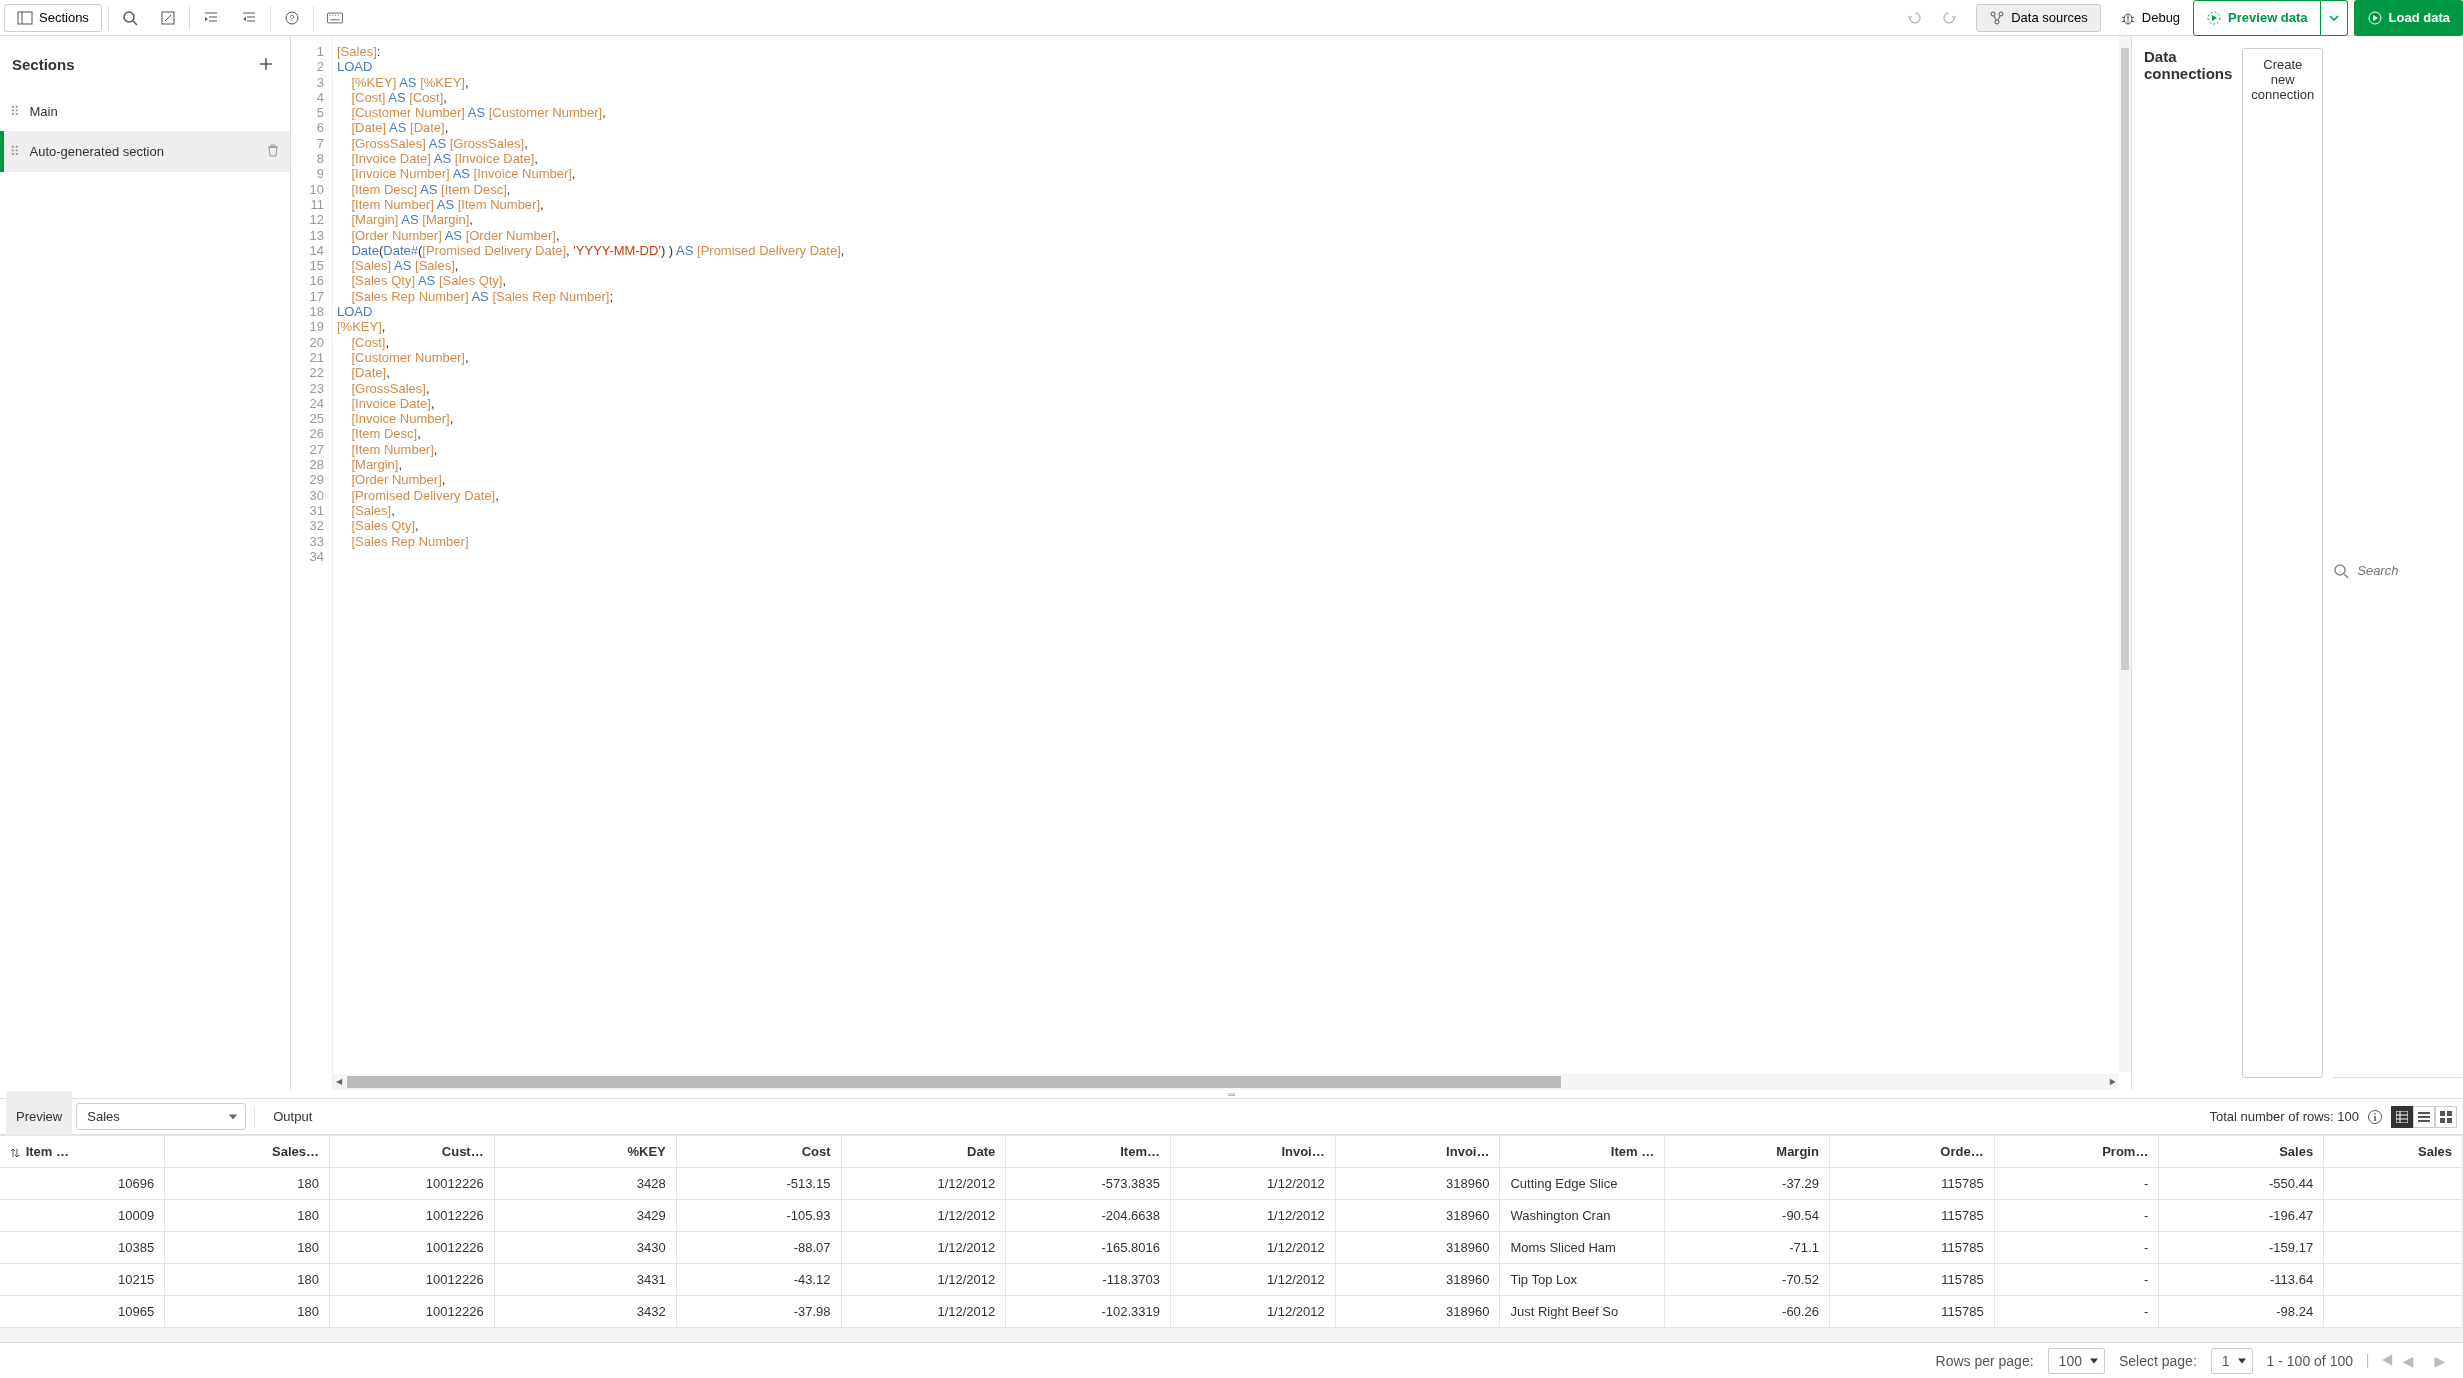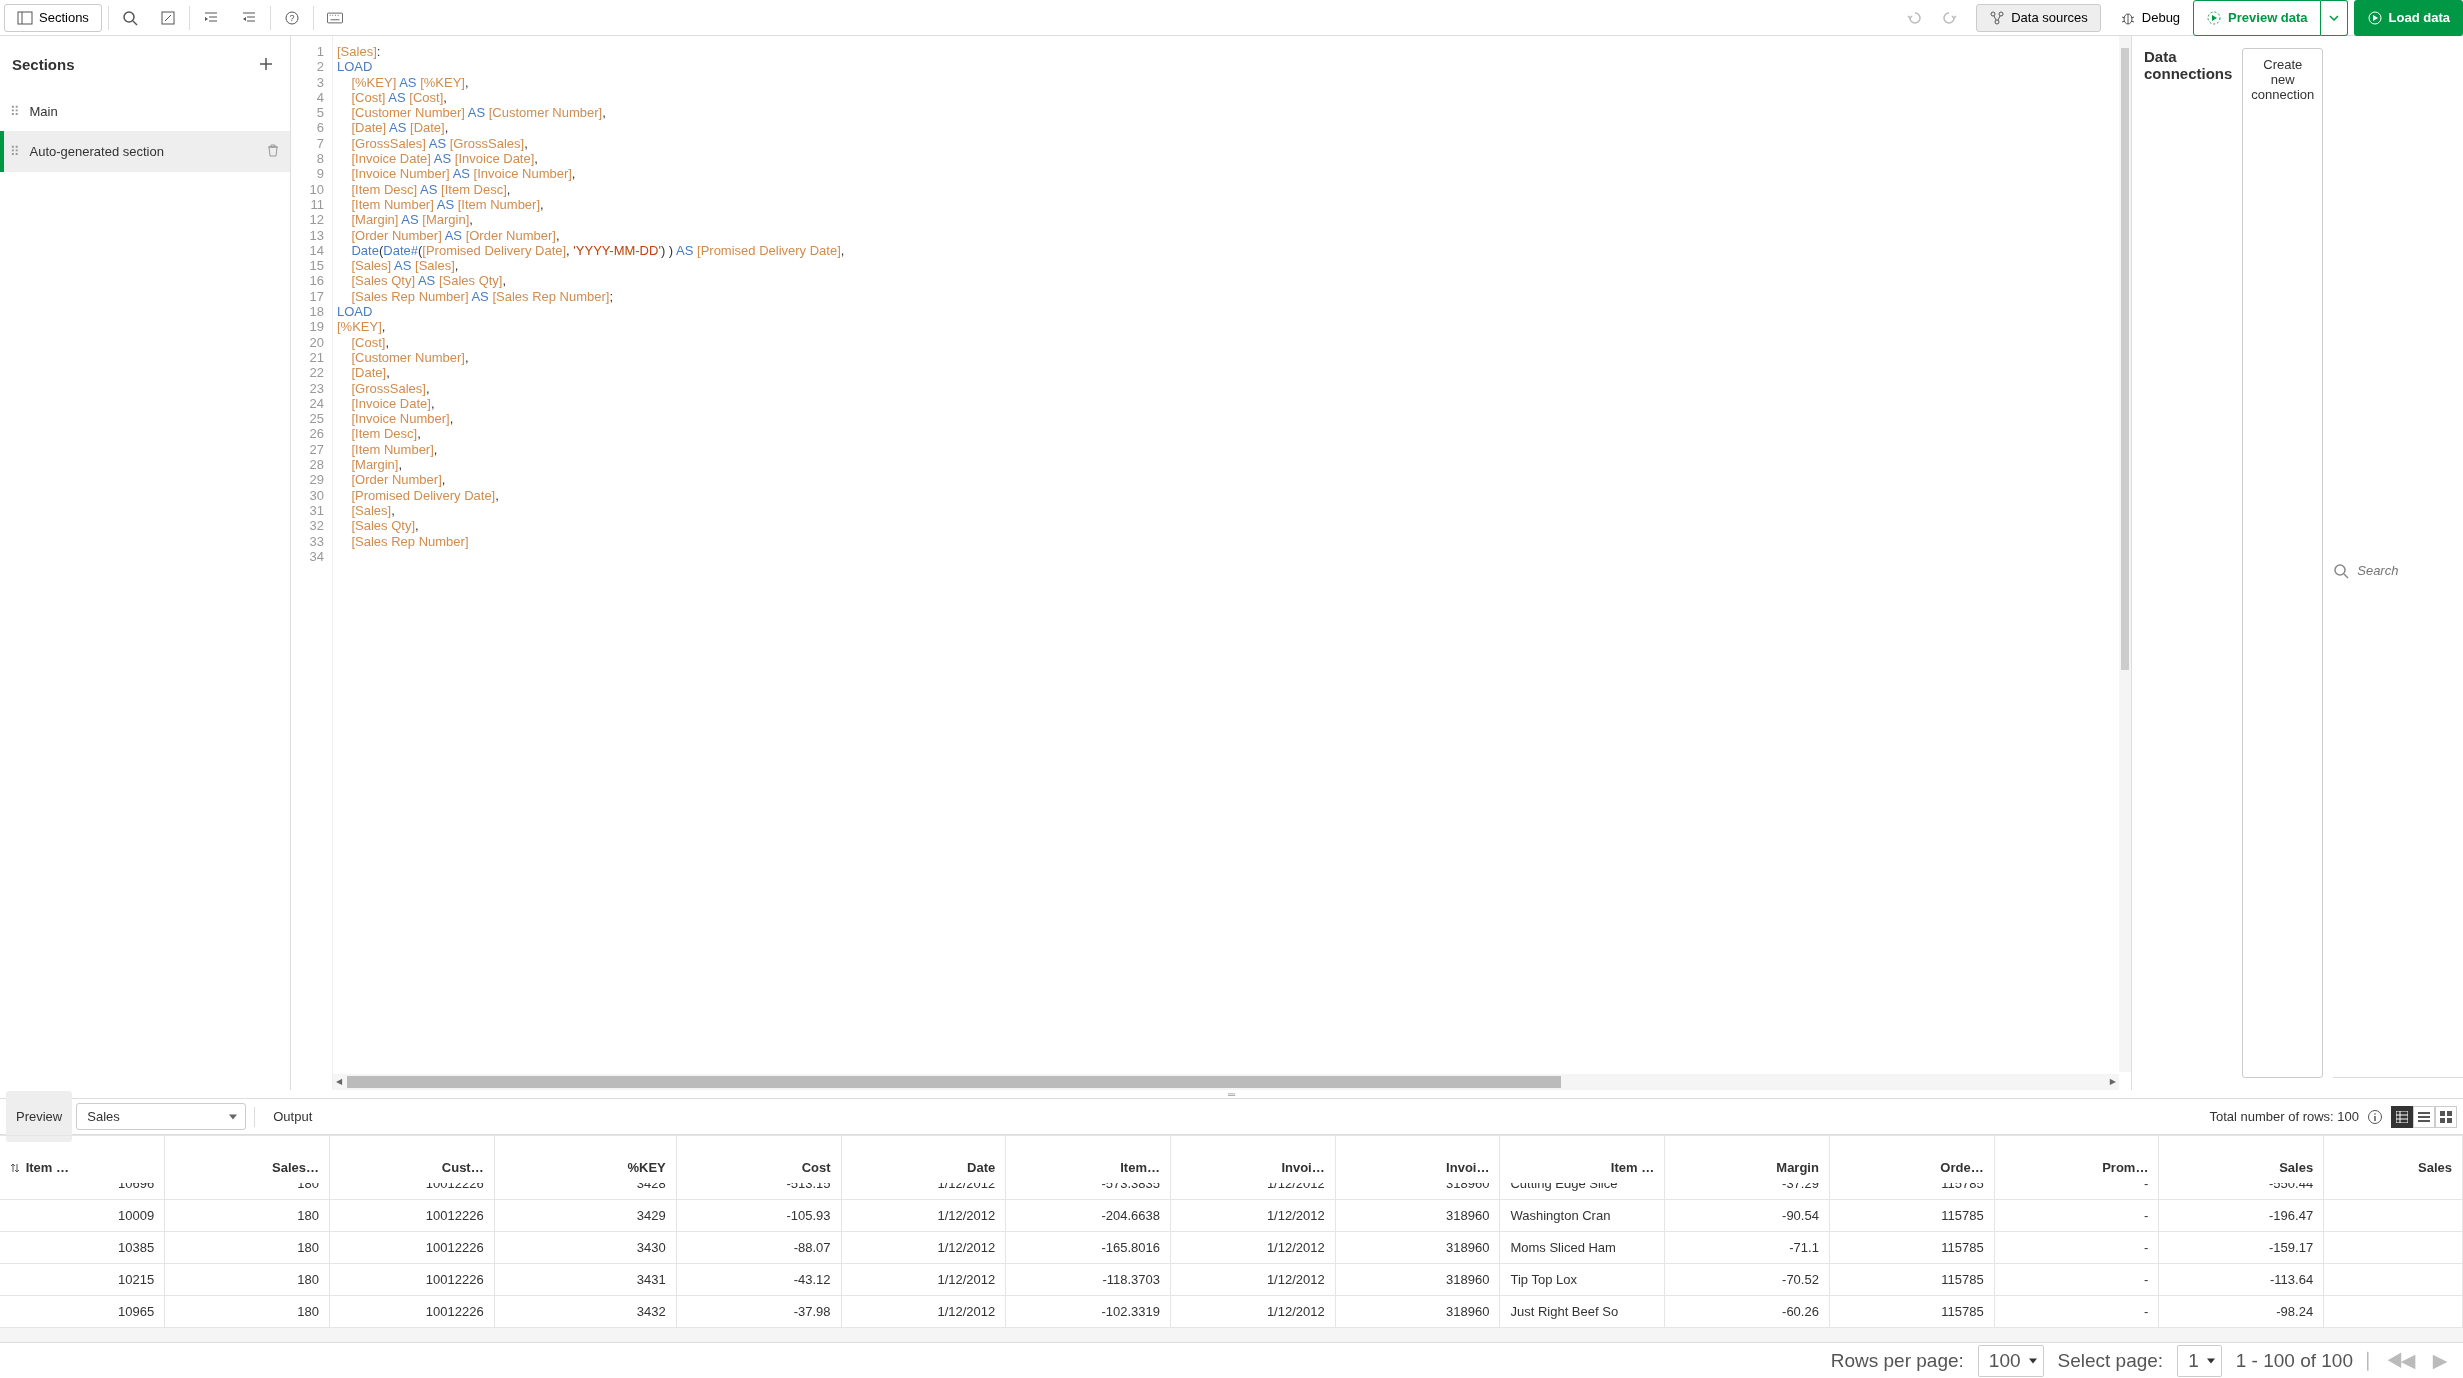--- a/index.html
+++ b/index.html
@@ -75,21 +75,21 @@
 .bp-sep { width: 1px; height: 20px; background: #ddd; margin: 0 4px; }
 .bp-right { margin-left: auto; display: flex; align-items: center; gap: 8px; text-align: right; }
 .bp-toggle { display: flex; }
 .bp-toggle-btn { width: 22px; height: 22px; display: flex; align-items: center; justify-content: center; cursor: pointer; border: 1px solid #ccc; }
 .bp-toggle-btn.active { background: #333; color: #fff; border-color: #333; }
 
 
 .grid-wrap { flex: 1; overflow: auto; }
 .grid { border-collapse: collapse; width: 100%; }
 .grid th, .grid td { border-bottom: 1px solid #e5e5e5; border-right: 1px solid #e5e5e5; padding: 8px 10px; text-align: right; font-size: 13px; white-space: nowrap; overflow: hidden; text-overflow: ellipsis; }
-.grid th { background: #fff; font-weight: 600; position: sticky; top: 16px; border-top: 1px solid #e5e5e5; }
+.grid th { background: #fff; font-weight: 600; position: sticky; top: 0; border-top: 1px solid #e5e5e5; }
 .grid th:first-child { text-align: left; }
 .grid td.left { text-align: left; }
 .col-0 { width: 95px; }
 .col-1 { width: 95px; }
 .col-2 { width: 95px; }
 .col-3 { width: 105px; }
 .col-4 { width: 95px; }
 .col-5 { width: 95px; }
 .col-6 { width: 95px; }
 .col-7 { width: 95px; }
@@ -97,21 +97,21 @@
 .col-9 { width: 95px; max-width: 95px; }
 .col-10 { width: 95px; }
 .col-11 { width: 95px; }
 .col-12 { width: 95px; }
 .col-13 { width: 95px; }
 .col-14 { width: 80px; }
 
 .hscroll-grid { height: 14px; background: #f5f5f5; }
 
 
-.pager { height: 36px; border-top: 1px solid #ddd; display: flex; align-items: center; justify-content: flex-end; gap: 14px; padding: 0 14px; font-size: 19px; color: #555; }
+.pager { height: 36px; border-top: 1px solid #ddd; display: flex; align-items: center; justify-content: flex-end; gap: 14px; padding: 0 14px; font-size: 14px; color: #555; }
 .pager-sel { border: 1px solid #ccc; border-radius: 2px; padding: 4px 22px 4px 10px; position: relative; cursor: pointer; background: #fff; }
 .pager-sel::after { content: ''; position: absolute; right: 6px; top: 50%; width: 0; height: 0; border-left: 4px solid transparent; border-right: 4px solid transparent; border-top: 5px solid #333; transform: translateY(-50%); }
 .pg-btn { width: 18px; color: #bbb; cursor: pointer; text-align: center; }
 
 
 .icon { width: 16px; height: 16px; display: inline-block; }
 </style>
 </head>
 <body>
 

